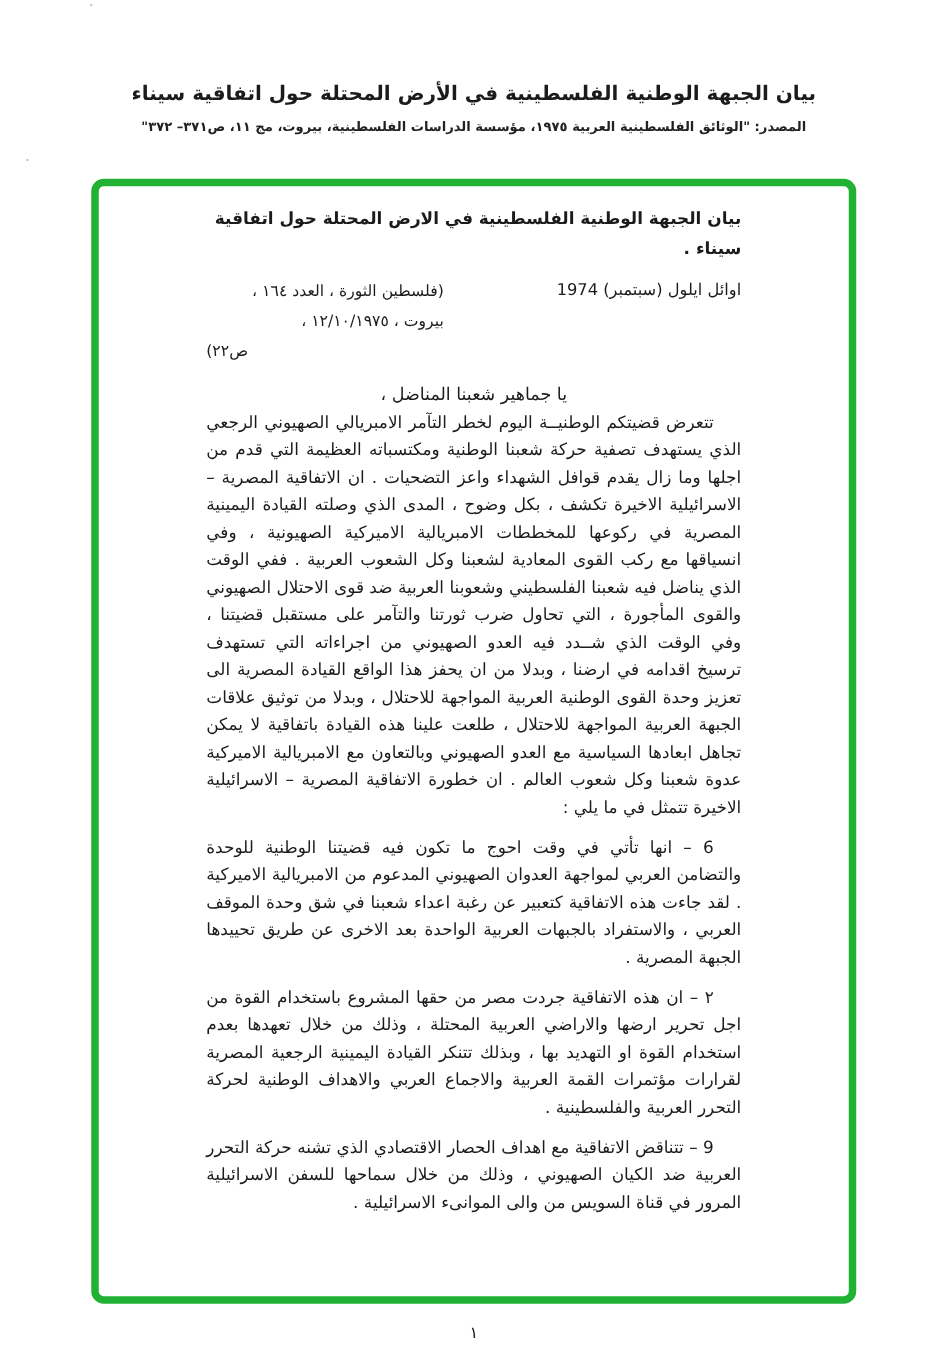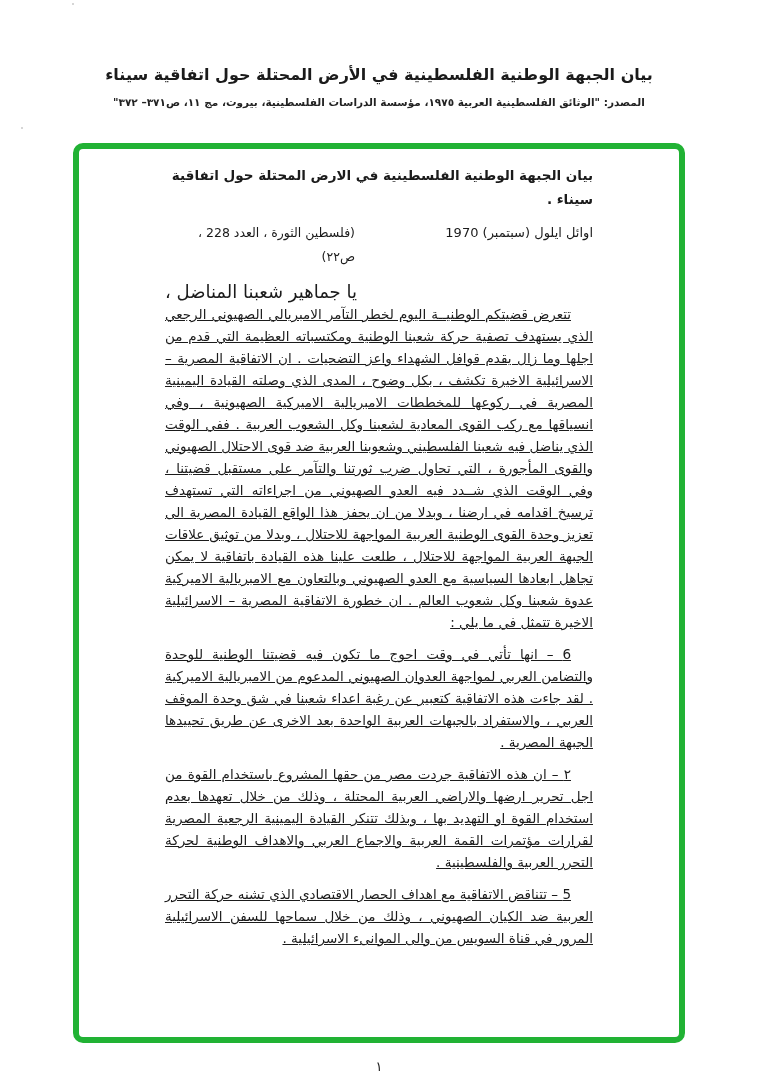--- a/index.html
+++ b/index.html
@@ -70,36 +70,35 @@
     line-height: 24px;
     white-space: nowrap;
   }
   .citation {
     width: 190px;
     font-size: 12.5px;
     line-height: 24px;
     text-align: right;
   }
   .citation-line { display: block; }
-  .citation-line.last { text-align: right; }
+  .citation-line.last { text-align: left; }
 
   .salutation {
     margin-top: 12px;
-    font-size: 18px;
+    font-size: 14px;
     line-height: 22px;
-    text-align: left;
+    text-align: center;
   }
 
   .para {
     margin: 0;
     font-size: 13.5px;
     line-height: 22px;
     text-align: justify;
     text-indent: 22px;
-    text-decoration: underline;
   }
   .para.item { margin-top: 10px; }
 
   .page-num {
     text-align: center;
     margin-top: 9px;
     font-size: 13px;
   }
 </style>
 </head>
@@ -108,28 +107,29 @@
 <span class="scan-speck speck-a"></span>
 <span class="scan-speck speck-b"></span>
 
 <div class="page-title">بيان الجبهة الوطنية الفلسطينية في الأرض المحتلة حول اتفاقية سيناء</div>
 <div class="source-line">المصدر: "الوثائق الفلسطينية العربية ١٩٧٥، مؤسسة الدراسات الفلسطينية، بيروت، مج ١١، ص٣٧١– ٣٧٢"</div>
 
 <div class="frame" style="border-color: rgb(33, 178, 52);">
   <div class="doc-heading">بيان الجبهة الوطنية الفلسطينية في الارض المحتلة حول اتفاقية سيناء .</div>
 
   <div class="date-row">
-    <div class="date-line">اوائل ايلول (سبتمبر) 1970</div>
+    <div class="date-line">اوائل ايلول (سبتمبر) 1974</div>
     <div class="citation">
-      <span class="citation-line">(فلسطين الثورة ، العدد 228 ،</span>
+      <span class="citation-line">(فلسطين الثورة ، العدد ١٦٤ ،</span>
+      <span class="citation-line">بيروت ، ١٢/١٠/١٩٧٥ ،</span>
       <span class="citation-line last">ص٢٢)</span>
     </div>
   </div>
 
   <div class="salutation">يا جماهير شعبنا المناضل ،</div>
 
   <p class="para">تتعرض قضيتكم الوطنيــة اليوم لخطر التآمر الامبريالي الصهيوني الرجعي الذي يستهدف تصفية حركة شعبنا الوطنية ومكتسباته العظيمة التي قدم من اجلها وما زال يقدم قوافل الشهداء واعز التضحيات . ان الاتفاقية المصرية – الاسرائيلية الاخيرة تكشف ، بكل وضوح ، المدى الذي وصلته القيادة اليمينية المصرية في ركوعها للمخططات الامبريالية الاميركية الصهيونية ، وفي انسياقها مع ركب القوى المعادية لشعبنا وكل الشعوب العربية . ففي الوقت الذي يناضل فيه شعبنا الفلسطيني وشعوبنا العربية ضد قوى الاحتلال الصهيوني والقوى المأجورة ، التي تحاول ضرب ثورتنا والتآمر على مستقبل قضيتنا ، وفي الوقت الذي شــدد فيه العدو الصهيوني من اجراءاته التي تستهدف ترسيخ اقدامه في ارضنا ، وبدلا من ان يحفز هذا الواقع القيادة المصرية الى تعزيز وحدة القوى الوطنية العربية المواجهة للاحتلال ، وبدلا من توثيق علاقات الجبهة العربية المواجهة للاحتلال ، طلعت علينا هذه القيادة باتفاقية لا يمكن تجاهل ابعادها السياسية مع العدو الصهيوني وبالتعاون مع الامبريالية الاميركية عدوة شعبنا وكل شعوب العالم . ان خطورة الاتفاقية المصرية – الاسرائيلية الاخيرة تتمثل في ما يلي :</p>
   <p class="para item">6 – انها تأتي في وقت احوج ما تكون فيه قضيتنا الوطنية للوحدة والتضامن العربي لمواجهة العدوان الصهيوني المدعوم من الامبريالية الاميركية . لقد جاءت هذه الاتفاقية كتعبير عن رغبة اعداء شعبنا في شق وحدة الموقف العربي ، والاستفراد بالجبهات العربية الواحدة بعد الاخرى عن طريق تحييدها الجبهة المصرية .</p>
   <p class="para item">٢ – ان هذه الاتفاقية جردت مصر من حقها المشروع باستخدام القوة من اجل تحرير ارضها والاراضي العربية المحتلة ، وذلك من خلال تعهدها بعدم استخدام القوة او التهديد بها ، وبذلك تتنكر القيادة اليمينية الرجعية المصرية لقرارات مؤتمرات القمة العربية والاجماع العربي والاهداف الوطنية لحركة التحرر العربية والفلسطينية .</p>
-  <p class="para item">5 – تتناقض الاتفاقية مع اهداف الحصار الاقتصادي الذي تشنه حركة التحرر العربية ضد الكيان الصهيوني ، وذلك من خلال سماحها للسفن الاسرائيلية المرور في قناة السويس من والى الموانىء الاسرائيلية .</p>
+  <p class="para item">9 – تتناقض الاتفاقية مع اهداف الحصار الاقتصادي الذي تشنه حركة التحرر العربية ضد الكيان الصهيوني ، وذلك من خلال سماحها للسفن الاسرائيلية المرور في قناة السويس من والى الموانىء الاسرائيلية .</p>
 </div>
 
 <div class="page-num">١</div>
 
 </body></html>

